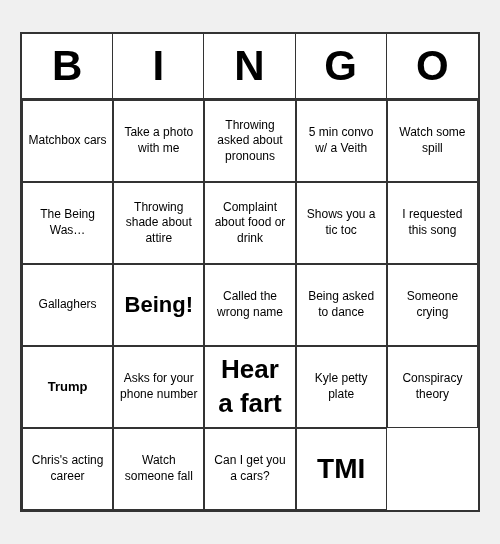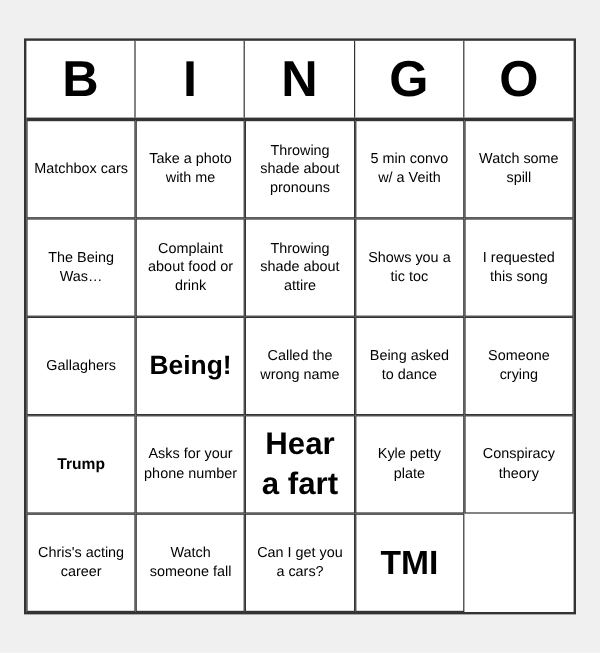--- a/index.html
+++ b/index.html
@@ -73,26 +73,26 @@
   <div class="bingo-header">
   <div class="bingo-letter">B</div>
       <div class="bingo-letter">I</div>
       <div class="bingo-letter">N</div>
       <div class="bingo-letter">G</div>
       <div class="bingo-letter">O</div>
     </div>
   <div class="bingo-grid">
       <div class="bingo-cell">Matchbox cars</div>
       <div class="bingo-cell">Take a photo with me</div>
-      <div class="bingo-cell">Throwing shade about pronouns</div>
+      <div class="bingo-cell">Throwing asked about pronouns</div>
       <div class="bingo-cell">5 min convo w/ a Veith</div>
       <div class="bingo-cell">Watch some spill</div>
       <div class="bingo-cell">The Being Was…</div>
+      <div class="bingo-cell">Throwing shade about attire</div>
       <div class="bingo-cell">Complaint about food or drink</div>
-      <div class="bingo-cell">Throwing shade about attire</div>
       <div class="bingo-cell">Shows you a tic toc</div>
       <div class="bingo-cell">I requested this song</div>
       <div class="bingo-cell">Gallaghers</div>
       <div class="bingo-cell free">Being!</div>
       <div class="bingo-cell">Called the wrong name</div>
       <div class="bingo-cell">Being asked to dance</div>
       <div class="bingo-cell">Someone crying</div>
       <div class="bingo-cell large-text">Trump</div>
       <div class="bingo-cell">Asks for your phone number</div>
       <div class="bingo-cell xl-text">Hear a fart</div>

